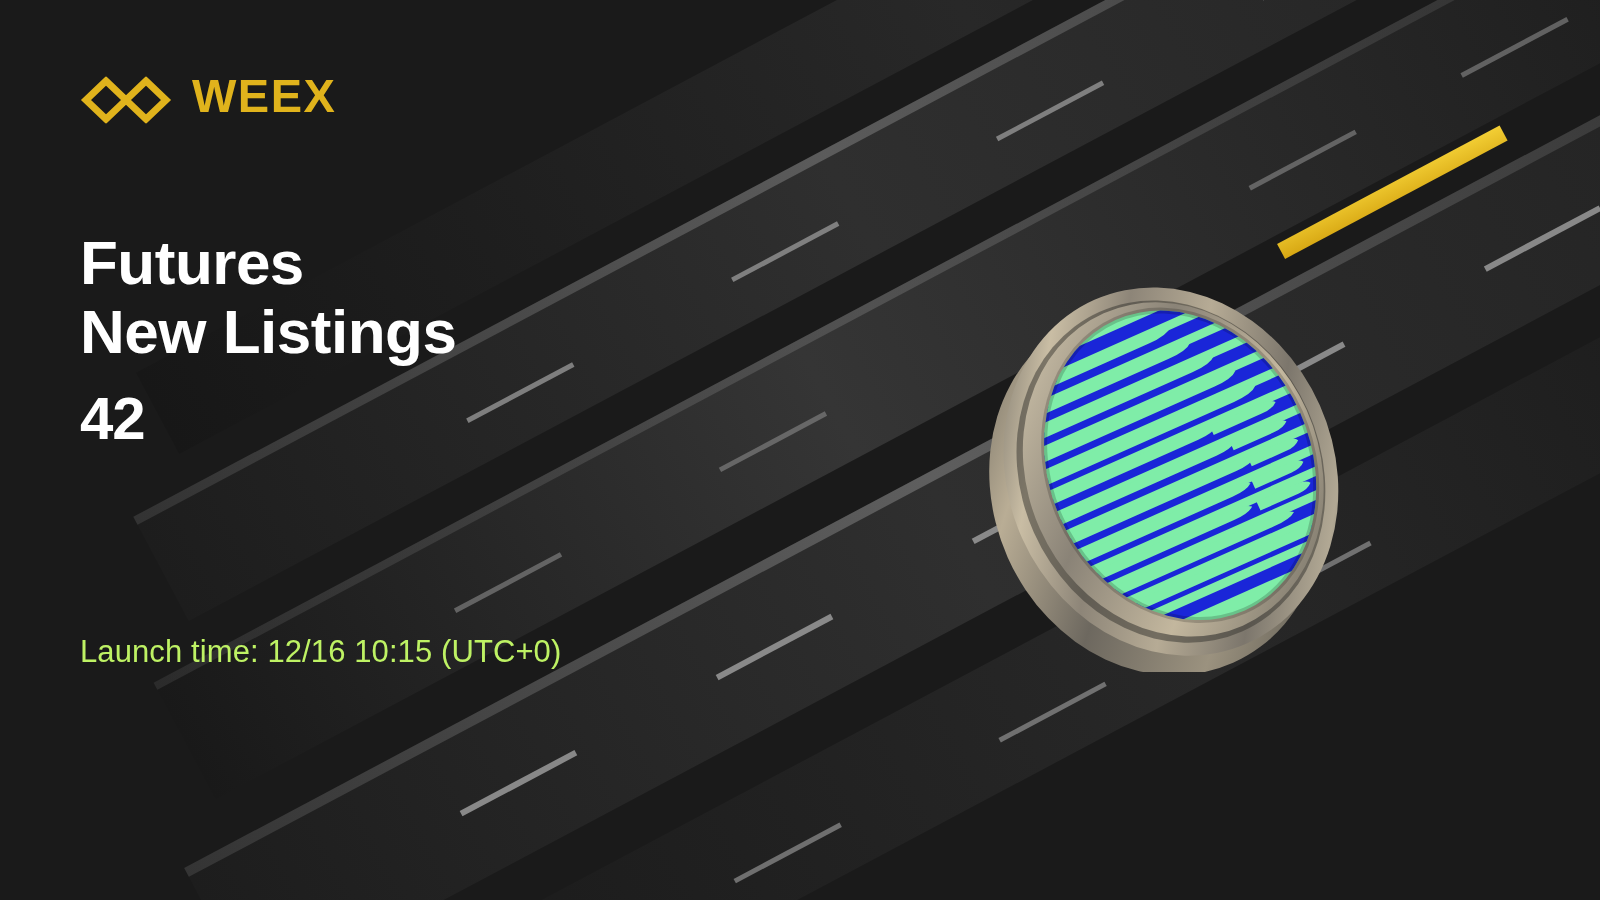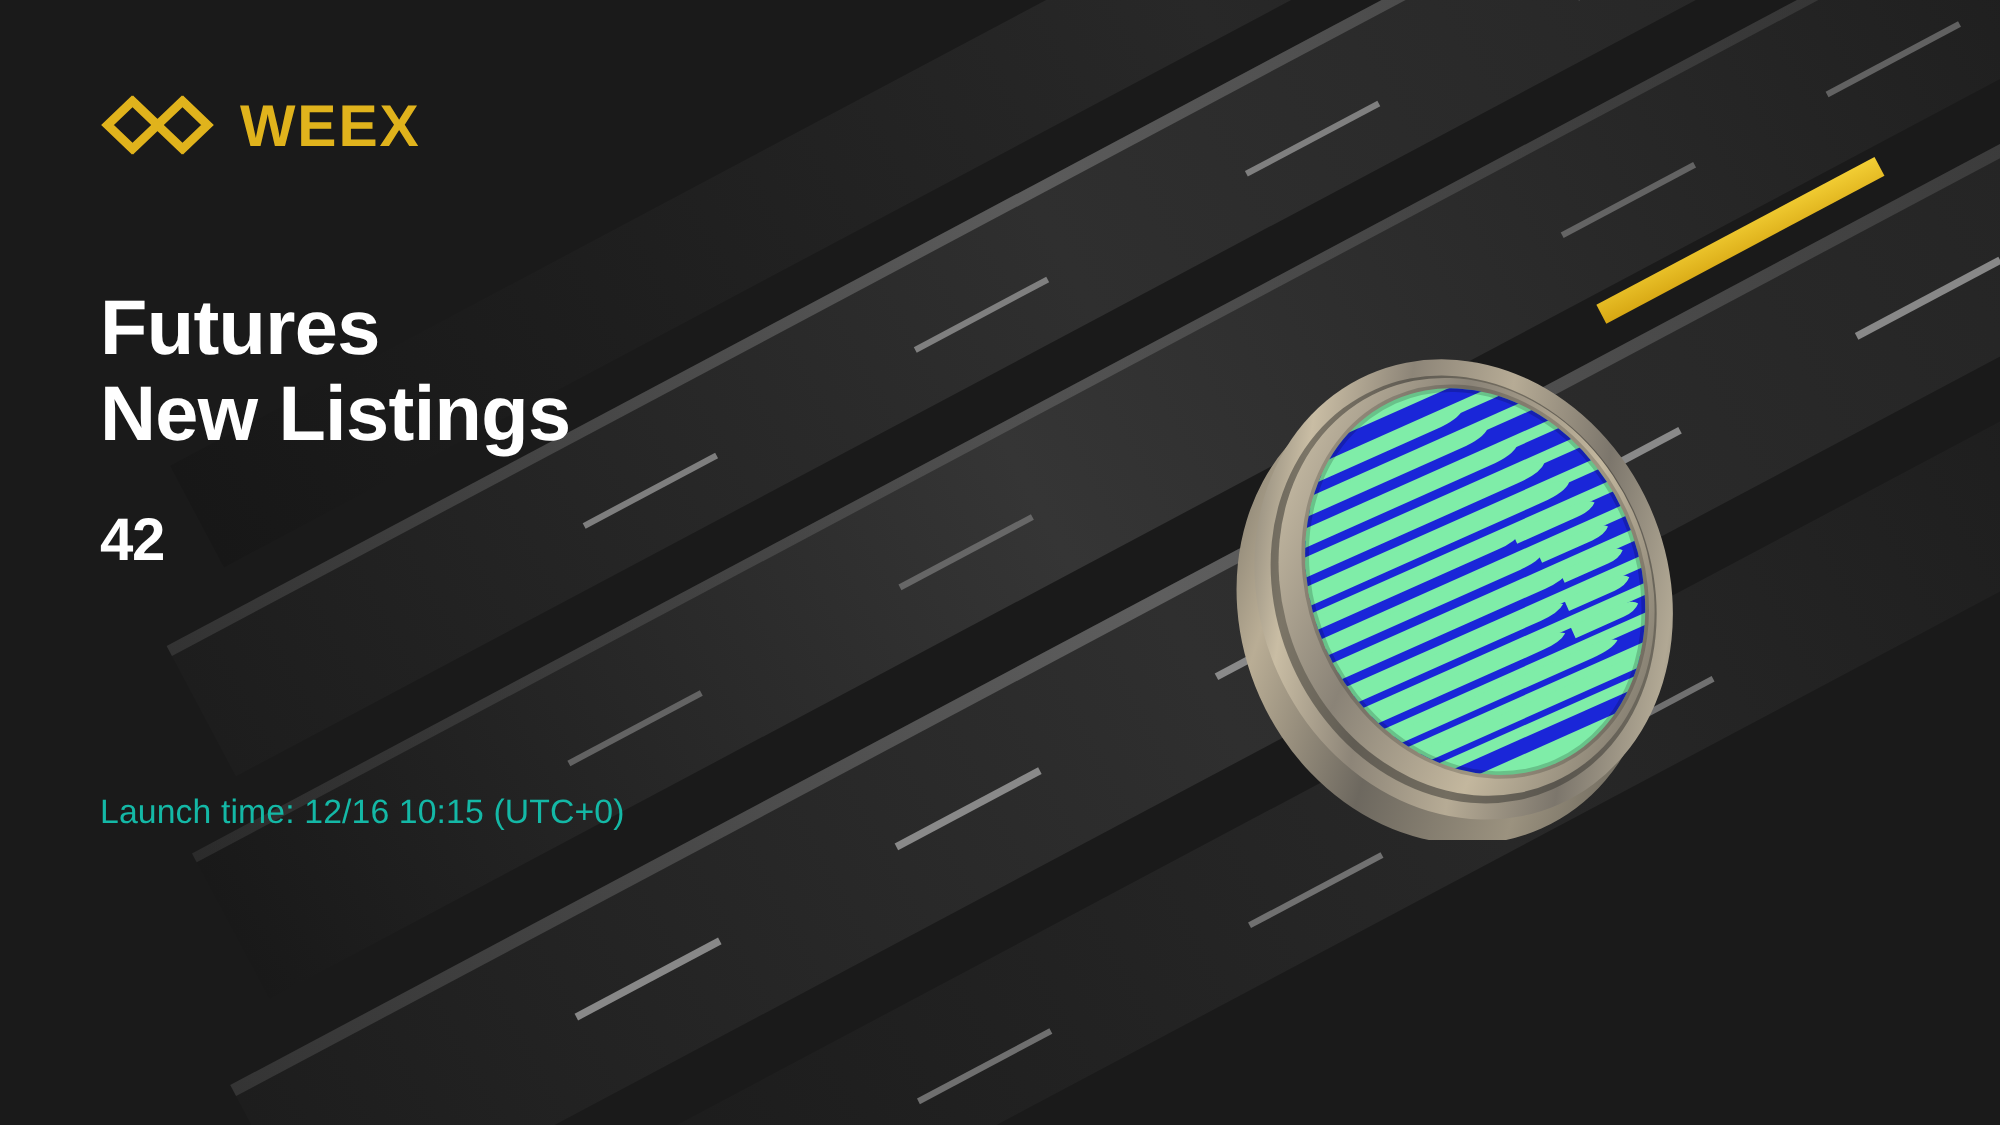--- a/index.html
+++ b/index.html
@@ -22,21 +22,21 @@
     position:absolute; inset:0;
     overflow:hidden;
     pointer-events:none;
   }
   .bg-svg { position:absolute; inset:0; width:1600px; height:900px; display:block; }
 
   
   .logo-row {
     position:absolute;
     left:78px; top:72px;
-    display:flex; align-items:center; gap:18px;
+    display:flex; align-items:flex-start; gap:18px;
   }
   .logo-mark { width:96px; height:56px; display:block; }
   .logo-text {
     color:#E0B31C;
     font-size:47px;
     font-weight:bold;
     letter-spacing:1.5px;
     line-height:1;
     font-family:"Liberation Sans", sans-serif;
   }
@@ -47,31 +47,31 @@
   .headline {
     color:#ffffff;
     font-size:62px;
     font-weight:bold;
     line-height:1.12;
     letter-spacing:-0.5px;
     white-space:pre-line;
   }
   .count {
     color:#ffffff;
-    font-size:48px;
+    font-size:60px;
     font-weight:bold;
     line-height:1;
-    margin-top:42px;
+    margin-top:22px;
     letter-spacing:-1px;
   }
   .launch {
     position:absolute;
     left:80px; top:634px;
-    color:#14b8a6;
-    font-size:27px;
+    color:#bef264;
+    font-size:31px;
     font-weight:normal;
     letter-spacing:0.1px;
     white-space:nowrap;
   }
 
   
   .coin-wrap {
     position:absolute;
     left:975px; top:272px;
     width:390px; height:400px;

